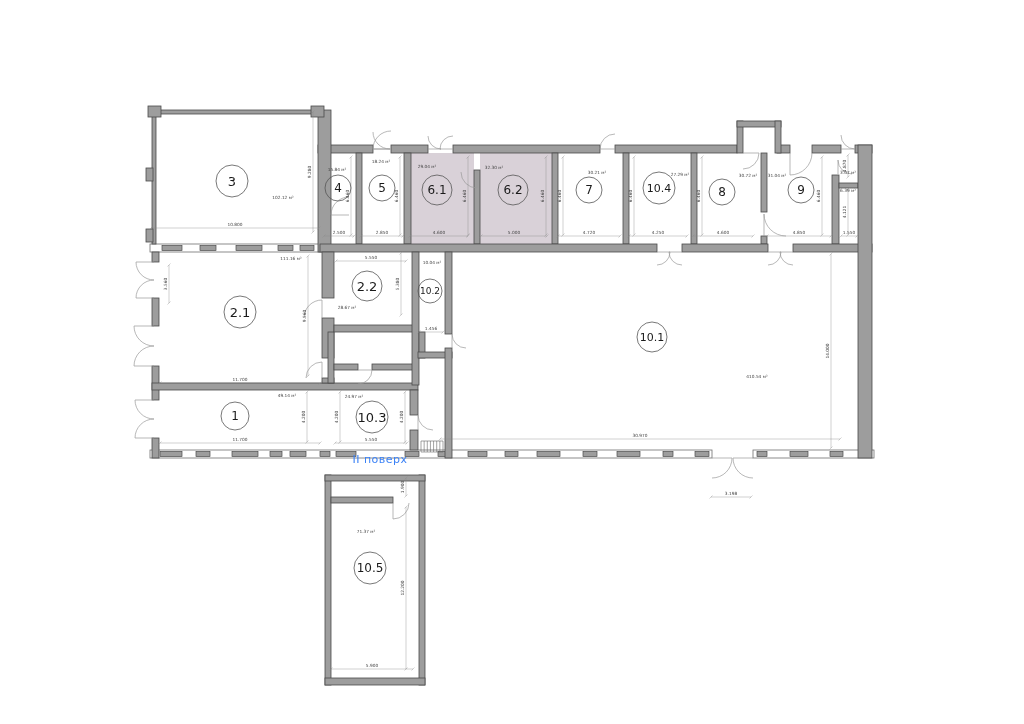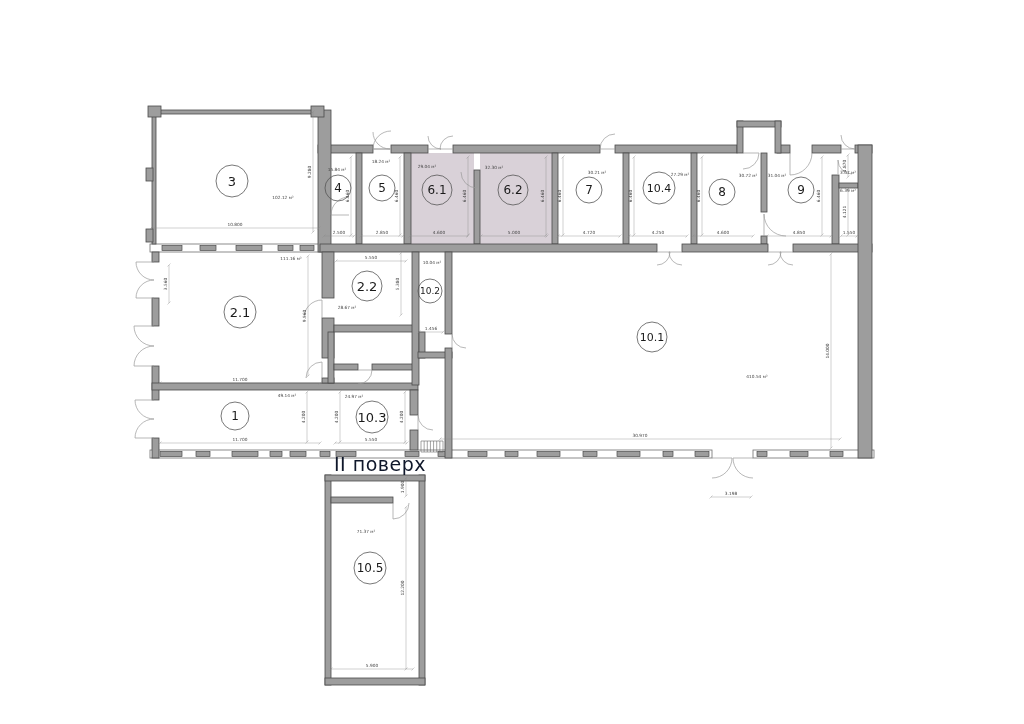--- a/index.html
+++ b/index.html
@@ -1,20 +1,20 @@
 <!DOCTYPE html>
 <html><head>
 <meta charset="utf-8">
 <style>
   html,body{margin:0;padding:0;background:#ffffff;}
   .canvas{position:relative;width:1024px;height:724px;background:#ffffff;overflow:hidden;
           font-family:"DejaVu Sans","Liberation Sans",sans-serif;}
   .canvas svg{position:absolute;left:0;top:0;}
   .floor-label{position:absolute;left:328px;top:453px;width:104px;text-align:center;
-               font-size:19px;color:#0f172a;letter-spacing:.5px;}
+               font-size:11px;color:#3b82f6;letter-spacing:.5px;}
 </style>
 </head>
 <body>
 
 <div class="canvas">
   <svg id="plan-svg" width="1024" height="724" viewBox="0 0 1024 724">
       <rect x="411" y="153" width="63" height="91" fill="#d9d1d8"></rect>
       <rect x="480" y="153" width="72" height="91" fill="#d9d1d8"></rect>
       <rect x="150" y="244" width="170" height="8" fill="#ffffff" stroke="#6f6f6f" stroke-width="0.8"></rect>
       <rect x="150" y="450" width="562" height="8" fill="#ffffff" stroke="#6f6f6f" stroke-width="0.8"></rect>

